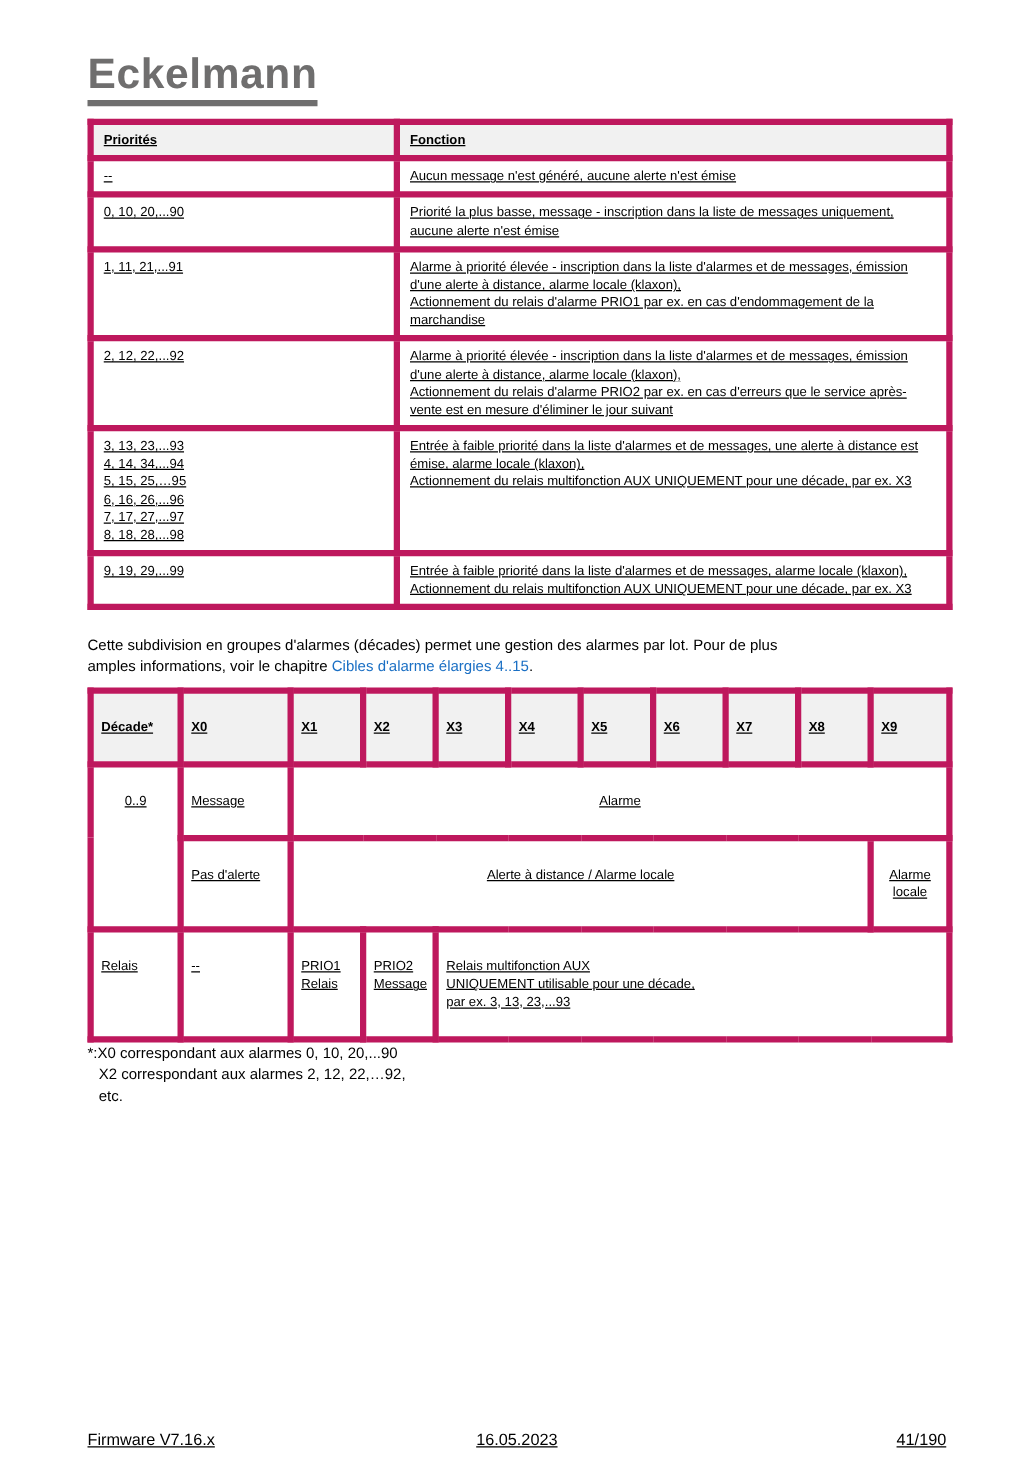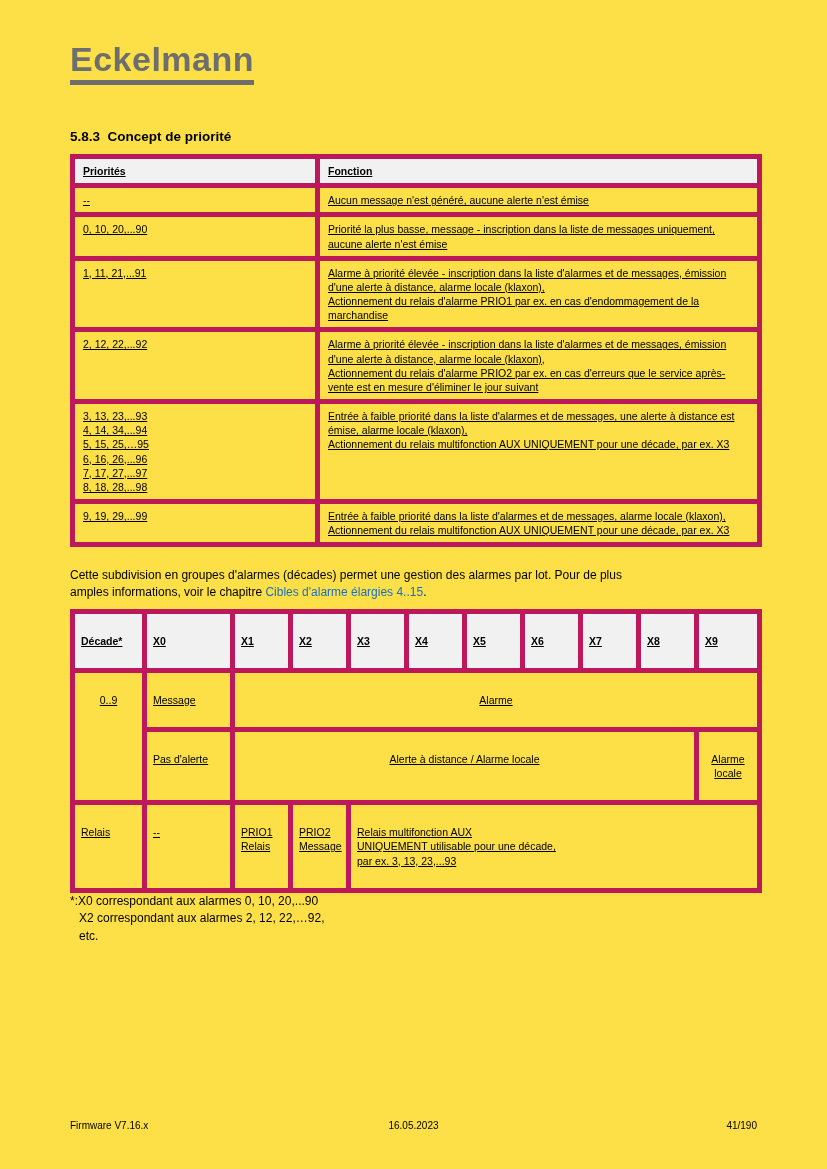--- a/index.html
+++ b/index.html
@@ -2,21 +2,21 @@
 <html><head>
 <meta charset="utf-8">
 <style>
   * { margin: 0; padding: 0; box-sizing: border-box; }
   html, body { background: #e8e8e8; }
   body { font-family: "Liberation Sans", sans-serif; color: #000; }
   .page {
     position: relative;
     width: 827px;
     height: 1169px;
-    background: #fde047;
+    background: #ffffff;
     margin: 0 auto;
     overflow: hidden;
   }
   .content {
     position: absolute;
     left: 70px;
     top: 42px;
     width: 687px;
   }
   
@@ -67,42 +67,42 @@
 
   
   .footnotes { font-size: 12px; line-height: 1.45; }
   .footnotes .indent { padding-left: 9px; }
 
   
   .footer {
     position: absolute;
     left: 70px;
     right: 70px;
-    bottom: 38px;
+    bottom: 10px;
     display: flex;
-    font-size: 10px;
+    font-size: 13px;
+    text-decoration: underline;
   }
   .footer .f-left  { flex: 1; text-align: left; }
   .footer .f-center{ flex: 1; text-align: center; }
   .footer .f-right { flex: 1; text-align: right; }
 </style>
 </head>
 <body>
 
 <div class="page">
   <div class="content">
 
     
     <div class="logo">
       <div class="logo-text">Eckelmann</div>
       <div class="logo-bar"></div>
     </div>
 
     
-    <h1 class="section-heading">5.8.3  Concept de priorité</h1>
 
     
 
     
     <table class="t1">
       <colgroup>
         <col style="width:245px">
         <col style="width:442px">
       </colgroup>
       <thead>

